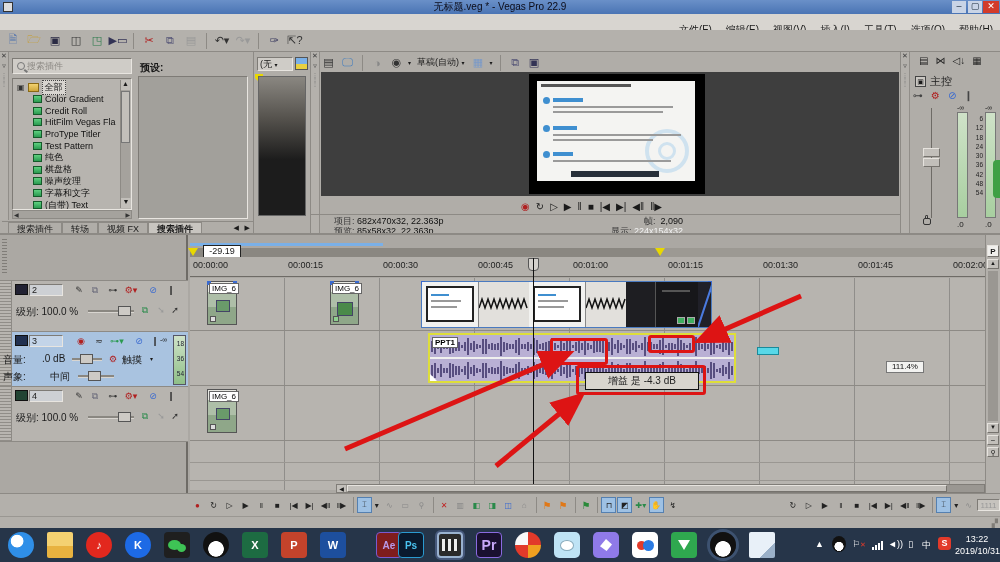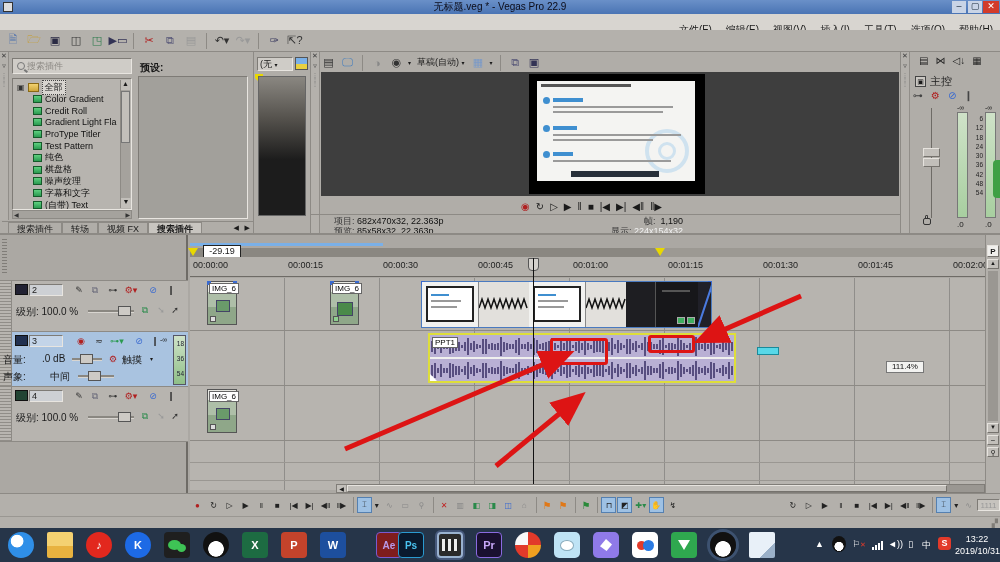--- a/index.html
+++ b/index.html
@@ -102,21 +102,21 @@
       <li>
             <span class="gen-ico"></span>
             <span>Color Gradient</span>
           </li>
           <li>
             <span class="gen-ico"></span>
             <span>Credit Roll</span>
           </li>
           <li>
             <span class="gen-ico"></span>
-            <span>Gradient Light Fla</span>
+            <span>HitFilm Vegas Fla</span>
           </li>
           <li>
             <span class="gen-ico"></span>
             <span>ProType Titler</span>
           </li>
           <li>
             <span class="gen-ico"></span>
             <span>Test Pattern</span>
           </li>
           <li>
@@ -224,21 +224,21 @@
       <span>◀‖</span>
       <span>‖▶</span>
     </div>
     <div class="abs" style="left:0;top:162px;width:590px;height:1px;background:#8d8a85;"></div>
 
     <div class="abs" style="left:23px;top:164px;font-size:9px;color:#3a3a3a;line-height:10px;">
       <div><span>项目:</span> <span style="color:#111">682x470x32, 22.363p</span></div>
       <div><span>预览:</span> <span style="color:#111">85x58x32, 22.363p</span></div>
     </div>
     <div class="abs" style="left:300px;top:164px;font-size:9px;color:#3a3a3a;line-height:10px;">
-      <div style="text-align:right"><span>帧:</span>&nbsp;&nbsp;<span style="color:#111">1,190</span></div>
+      <div style="text-align:right"><span>帧:</span>&nbsp;&nbsp;<span style="color:#111">2,090</span></div>
       <div><span>显示:</span> <span style="color:#f2f2f2">224x154x32</span></div>
     </div>
   </div>
 
   <div class="abs" style="left:900px;top:52px;width:100px;height:181px;background:#b0ada8;border-left:1px solid #8d8a85;">
     <div class="abs panel-strip" style="left:0;top:0;height:181px;">
       <div>✕</div>
       <div style="margin-top:2px">▿</div>
       <div style="margin-top:4px;line-height:4px;color:#777">⋮<br>⋮<br>⋮</div>
     </div>
@@ -631,41 +631,44 @@
             <i style="height: 4.2312px;"></i>
             <i style="height: 16.6541px;"></i>
             <i style="height: 14.27px;"></i>
             <i style="height: 3.69394px;"></i>
             <i style="height: 5.72726px;"></i>
             <i style="height: 10.9721px;"></i>
             <i style="height: 7.82799px;"></i>
             <i style="height: 17.789px;"></i>
             <i style="height: 8.22485px;"></i>
           </div>
-        <span class="clip-label" style="position:absolute;left:2px;top:2px;">PPT1</span>
+        <span class="clip-label" style="position:absolute;left:2px;top:2px;font-weight:bold;">PPT1</span>
         <div class="abs" style="left:328px;top:-60px;"></div>
         <div class="abs" style="left:328px;top:-8px;"></div>
         <div class="abs" style="left:326px;top:-10px;"></div>
         <div class="abs" style="left:327px;top:12px;width:22px;height:8px;background:#58d8e8;border:1px solid #1a8a9a;"></div>
         <div class="abs" style="left:456px;top:26px;width:38px;height:12px;background:#f2f2f0;border:1px solid #777;font-size:8px;line-height:10px;text-align:center;color:#111;">111.4%</div>
         <div class="abs" style="left:0;bottom:0;width:0;height:0;border-bottom:7px solid #fff;border-right:7px solid transparent;"></div>
       </div>
 
       <div class="abs imgclip" style="left:17px;top:111px;width:30px;height:44px;">
         <span class="clip-label" style="position:absolute;left:1px;top:1px;">IMG_6</span>
         <span class="abs" style="left:8px;top:18px;width:14px;height:12px;background:#6a9a6a;border:1px solid #446;"></span>
         <span class="abs" style="left:2px;bottom:2px;width:6px;height:6px;background:#ddd;border:1px solid #555;"></span>
       </div>
     </div>
 
     <div class="abs" style="left:528px;top:23px;width:11px;height:13px;background:#d4d1cc;border:1px solid #555;border-radius:0 0 4px 4px;"></div>
     <div class="abs" style="left:533px;top:23px;width:1px;height:227px;background:#111;"></div>
 
     <div class="abs redbox" style="left:550px;top:103px;width:58px;height:27px;"></div>
     <div class="abs redbox" style="left:648px;top:100px;width:47px;height:18px;"></div>
+    <div class="abs redbox" style="left:576px;top:130px;width:130px;height:30px;">
+      <div class="abs" style="left:6px;top:4px;width:114px;height:18px;background:#d8d5ce;border:1px solid #111;font-size:10px;line-height:16px;text-align:center;color:#222;">增益 是 -4.3 dB</div>
+    </div>
 
     <div class="abs" style="left:336px;top:249px;width:649px;height:9px;background:#9a9792;border:1px solid #807d78;">
       <span class="abs" style="left:0;top:0;width:9px;height:7px;font-size:6px;text-align:center;background:#c2bfba;">◀</span>
       <span class="abs raised" style="left:10px;top:0;width:600px;height:7px;"></span>
     </div>
 
     <div class="abs" style="left:0;top:258px;width:1000px;height:23px;background:#b3b0ab;border-top:1px solid #8d8a85;display:flex;align-items:center;padding-left:190px;">
       <span class="ttbtn" style="color:#b02020">●</span>
       <span class="ttbtn">↻</span>
       <span class="ttbtn">▷</span>
@@ -768,21 +771,21 @@
     <div class="task-ico" style="left:376px;background:#7f1d1d;color:#b89ae8;border:1px solid #7a5ad0;">
         <span style="font-size:10px">Ae</span>
       </div>
     <div class="task-ico" style="left:398px;background:#0a1a2e;color:#4ac3f0;border:1px solid #2a9ad0;">
         <span style="font-size:10px">Ps</span>
       </div>
     <div class="task-ico" style="left:437px;background:#2a2a2a;border:2px solid #9ab2cf;box-shadow:0 0 0 2px #46587a;">
         <i style="width:16px;height:12px;background:repeating-linear-gradient(90deg,#eee 0 3px,#222 3px 6px);"></i>
       </div>
     <div class="task-ico" style="left:476px;background:#1a1030;color:#c8a8f8;border:1px solid #8a6ae0;">
-        <span style="font-size:11px">Pr</span>
+        <span style="font-size:14px">Pr</span>
       </div>
     <div class="task-ico" style="left:515px;background:conic-gradient(#e23a2a 0 25%,#f0a020 25% 50%,#e23a2a 50% 75%,#f8f8f8 75%);border-radius:50%;"></div>
     <div class="task-ico" style="left:554px;background:#bfe3f5;border-radius:5px;">
         <i style="width:14px;height:11px;background:#fff;border-radius:50%;border:1px solid #8ab;"></i>
       </div>
     <div class="task-ico" style="left:593px;background:#8f7ae8;border-radius:5px;">
         <i style="width:12px;height:12px;background:#fff;clip-path:polygon(0 60%,50% 0,100% 45%,55% 100%);"></i>
       </div>
     <div class="task-ico" style="left:632px;background:#fff;border-radius:5px;">
         <i style="width:9px;height:9px;background:#e23a2a;border-radius:50%;margin-right:-3px;"></i>

